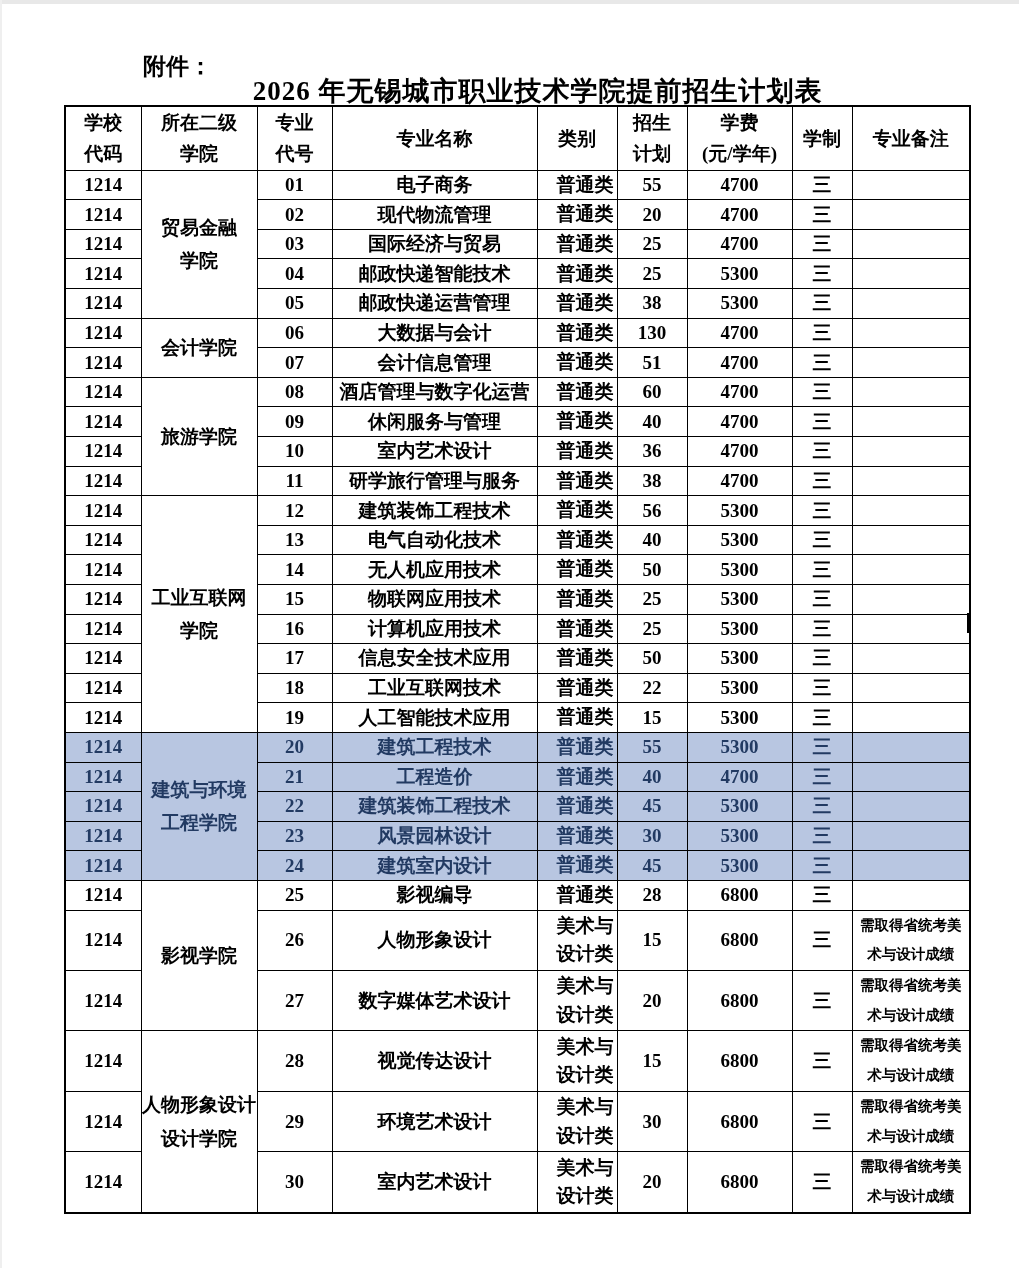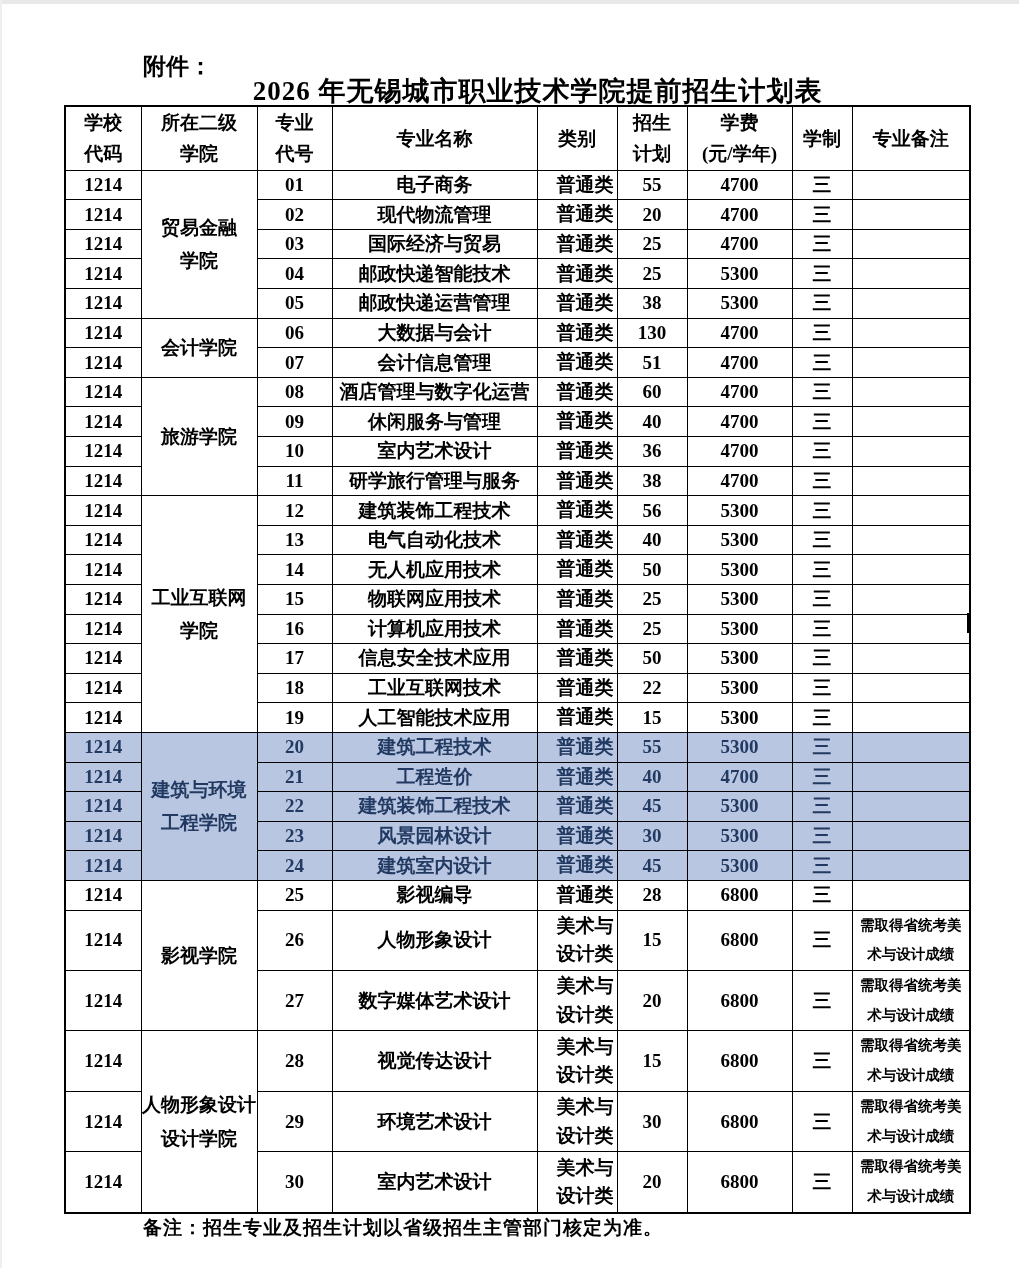--- a/index.html
+++ b/index.html
@@ -407,15 +407,14 @@
 设计类</td>
           <td>20</td>
           <td>6800</td>
           <td>三</td>
           <td class="remark">需取得省统考美
 术与设计成绩</td>
         </tr>
       </tbody>
   </table>
 
-  <div class="note">备注：招生专业及招生计划以省级招生主管部门核定为准。</div>
   <div class="cursor-artifact"></div>
 </div>
 
 </body></html>

